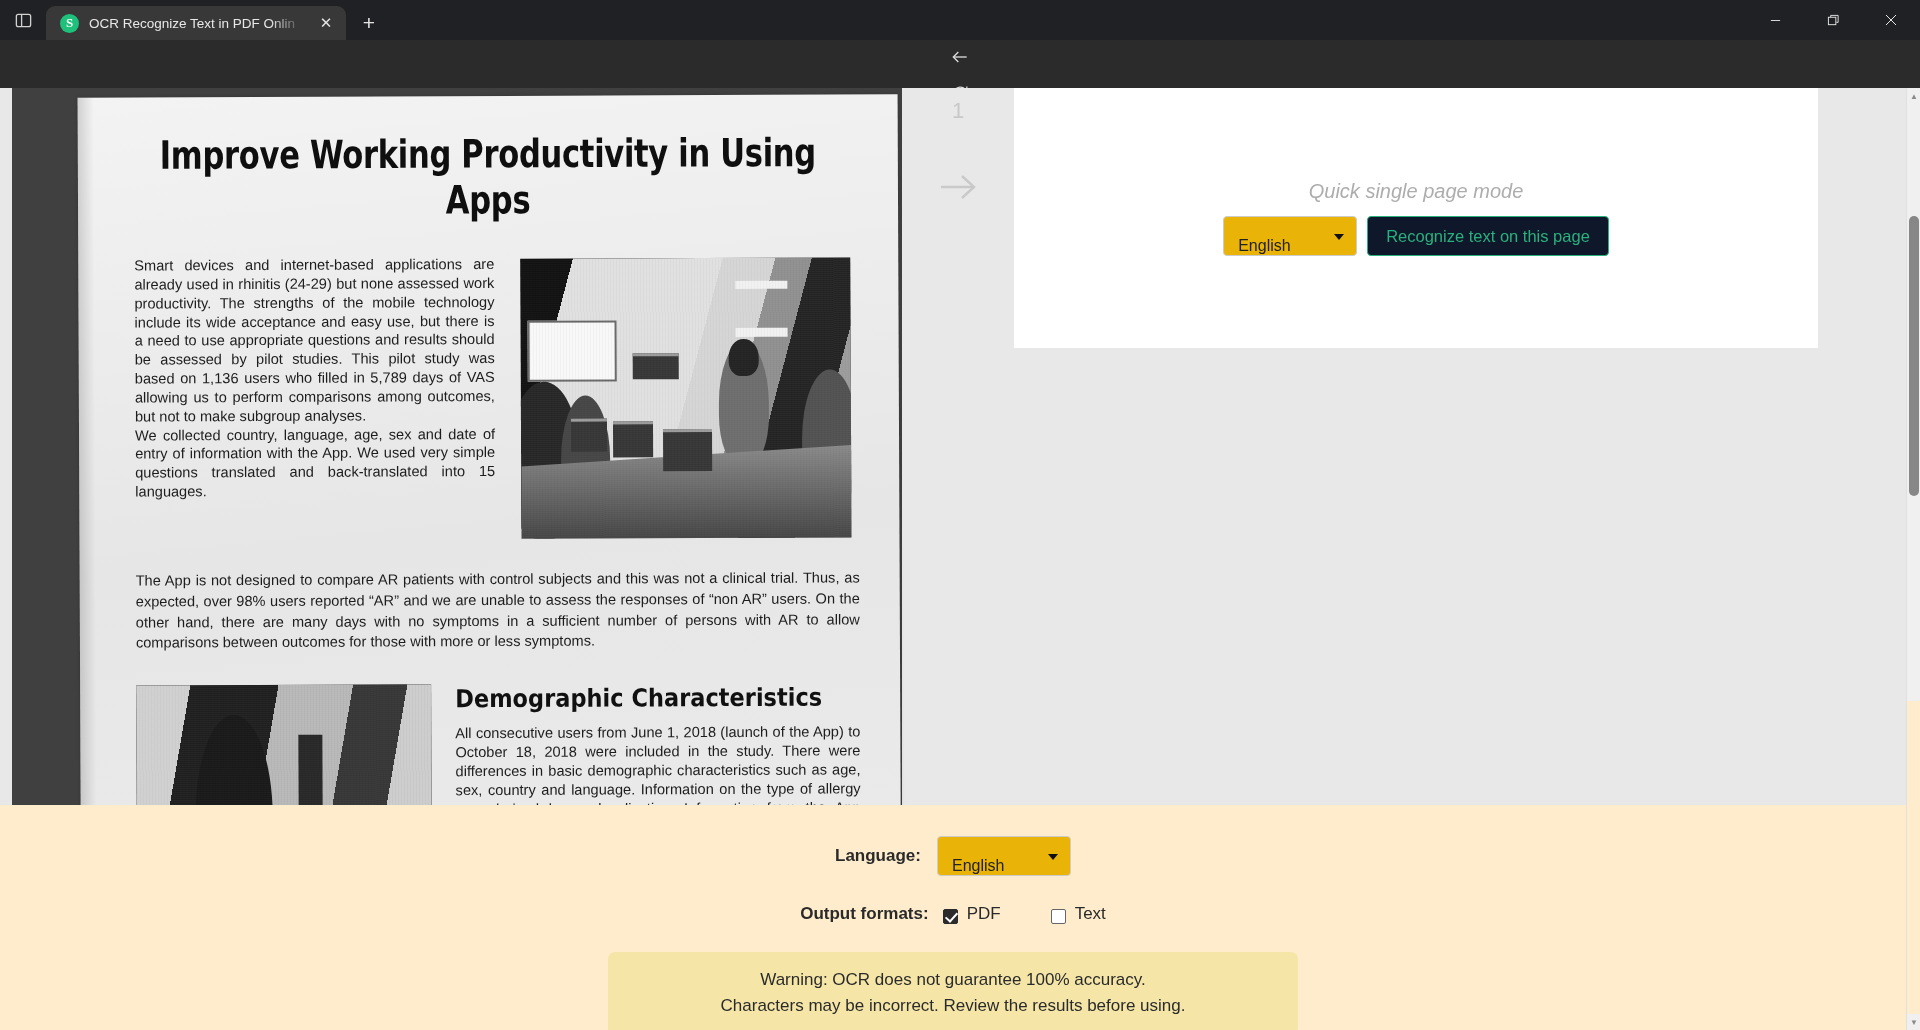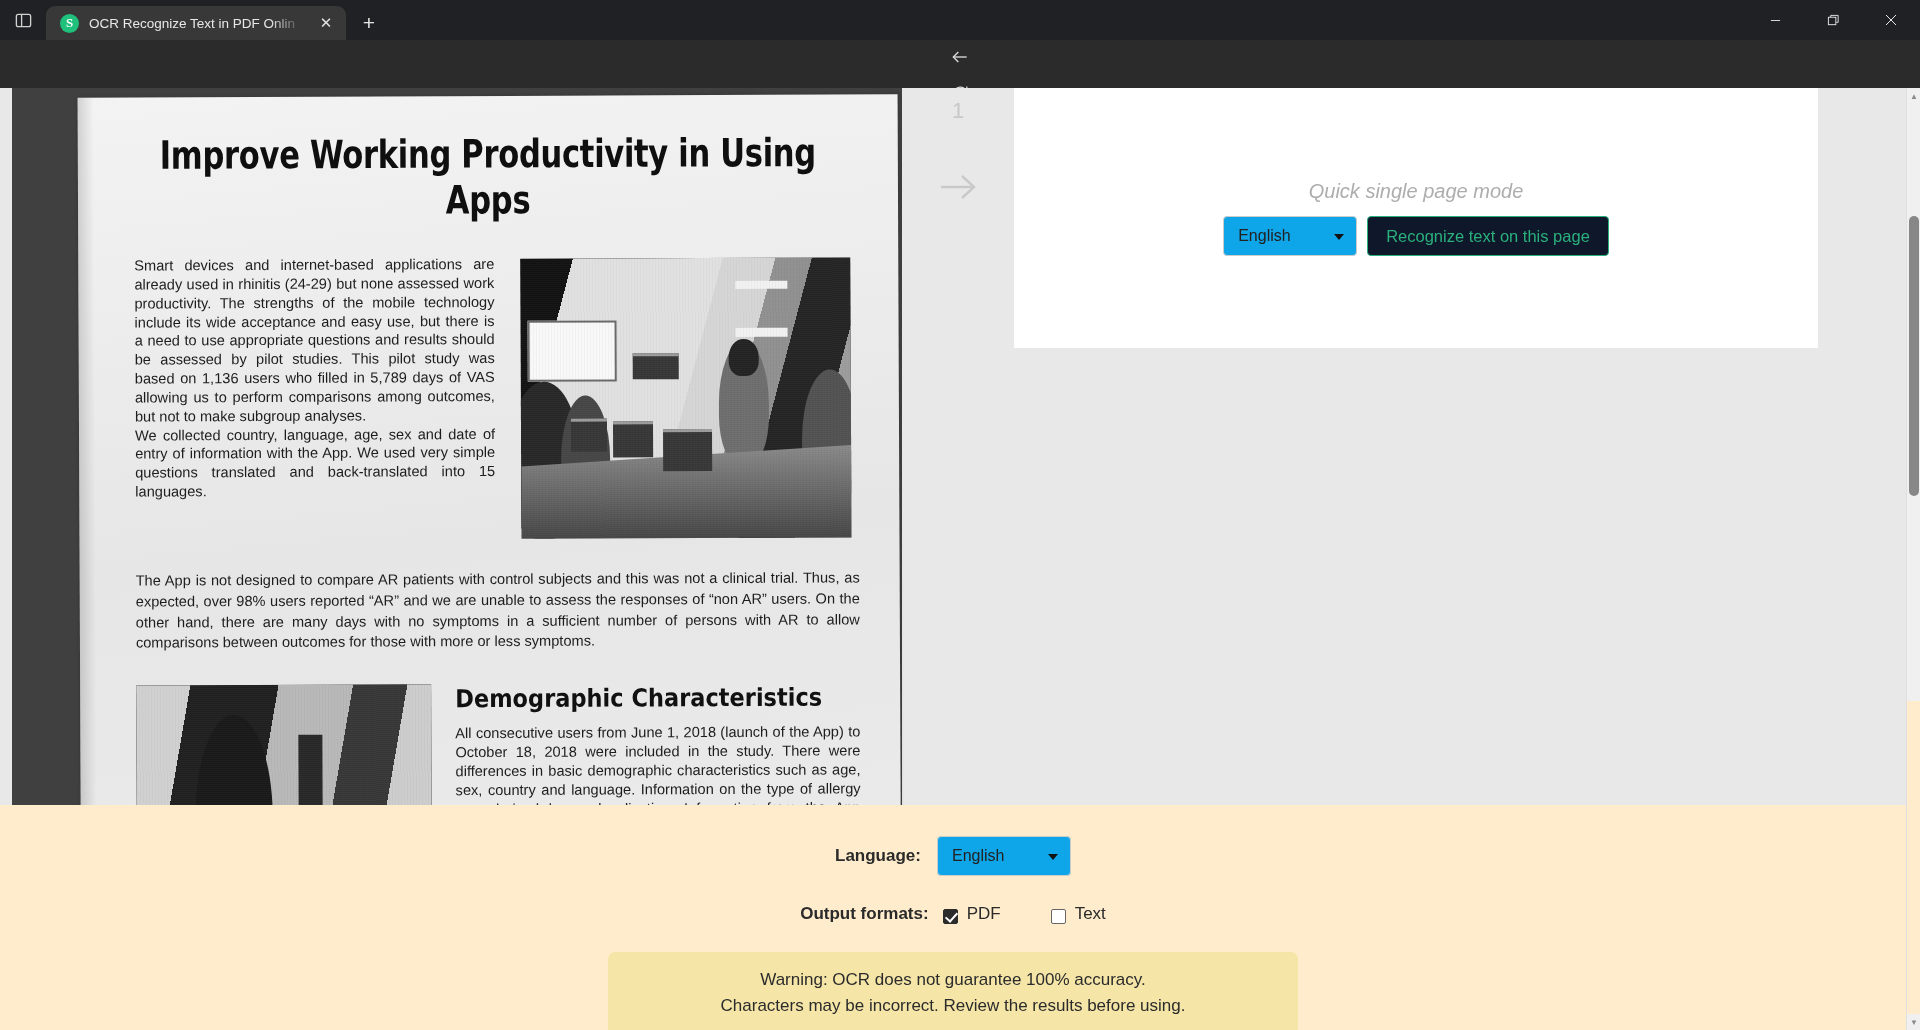--- a/index.html
+++ b/index.html
@@ -175,22 +175,22 @@
 
   
   .ocr-card {
     position: absolute; left: 1014px; top: 0px; width: 804px; height: 260px;
     background: #ffffff; display: flex; flex-direction: column;
     align-items: center; justify-content: center;
   }
   .ocr-hint { color: #adadad; font-size: 20px; margin-bottom: 13px; font-style: italic; }
   .ocr-row { display: flex; align-items: stretch; gap: 10px; }
   .sel {
-    position: relative; background: #0ea5e9; border: 1px solid #ccc; border-radius: 4px;
-    height: 40px; display: flex; align-items: center; padding: 0 34px 0 14px;
+    position: relative; background: #eab308; border: 1px solid #ccc; border-radius: 4px;
+    height: 40px; display: flex; align-items: flex-end; padding: 0 34px 0 14px;
     font-size: 16px; color: #222; min-width: 134px;
   }
   .sel .caret {
     position: absolute; right: 12px; top: 50%; margin-top: -2px;
     border-left: 5px solid transparent; border-right: 5px solid transparent;
     border-top: 6px solid #111;
   }
   .btn-outline {
     border: 1px solid #2ab07c; border-radius: 4px; background: #0f172a;
     color: #2ab07c; font-size: 16.5px; padding: 0 18px; height: 40px;

